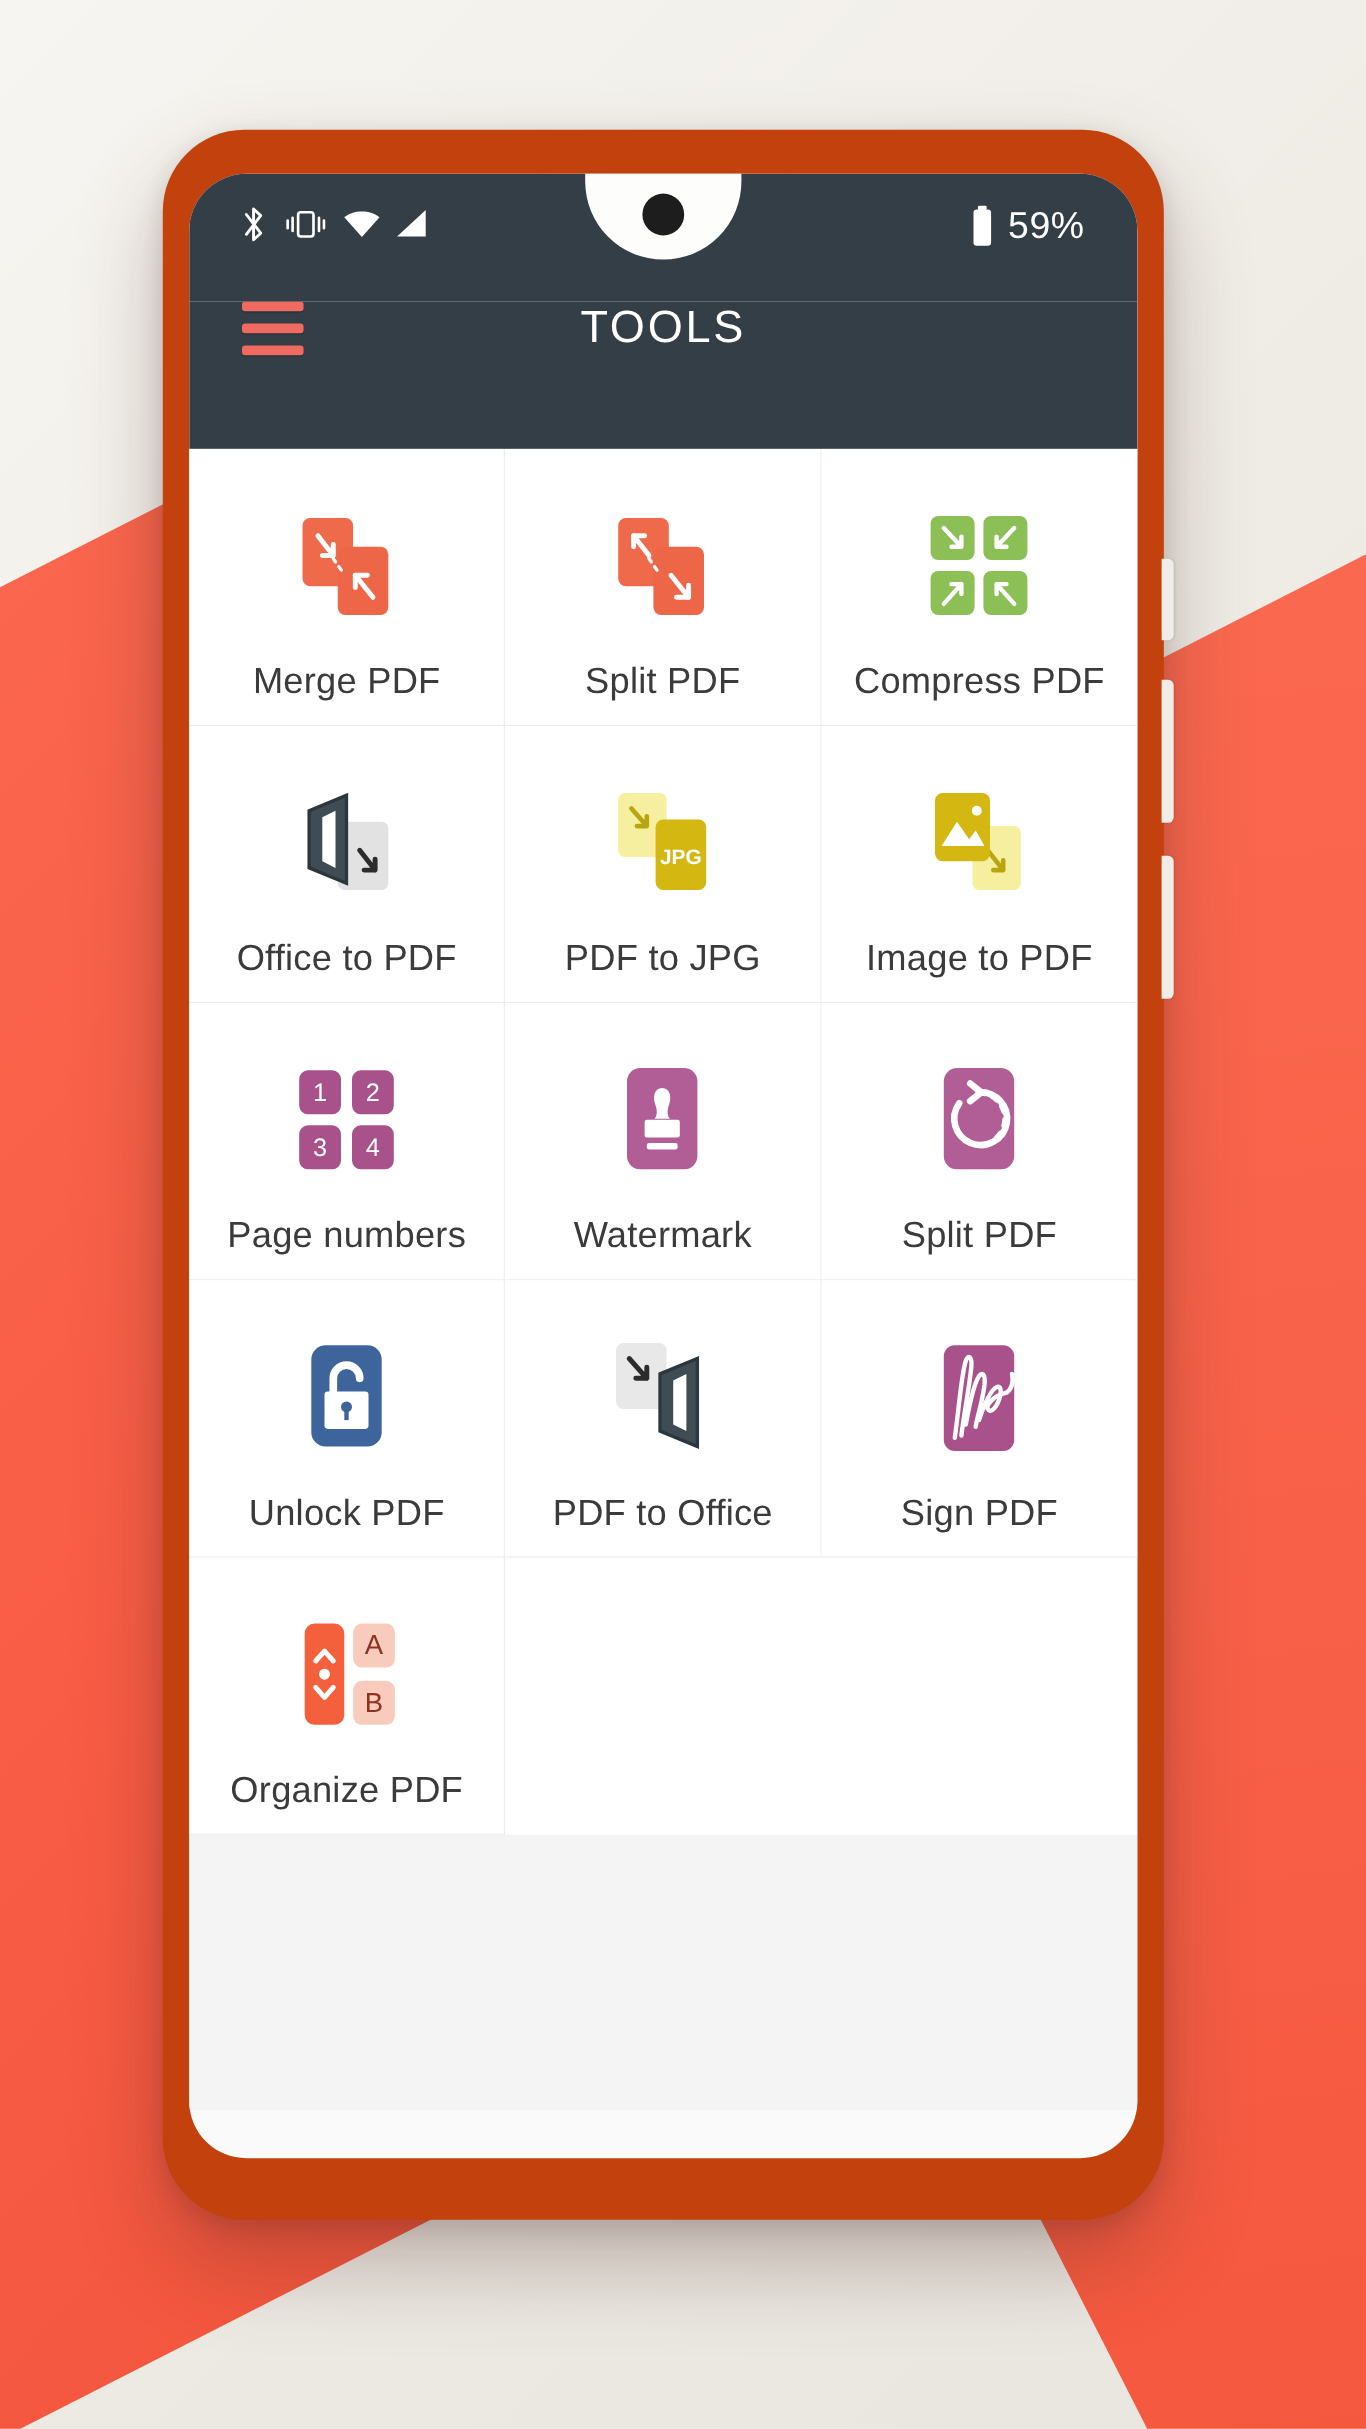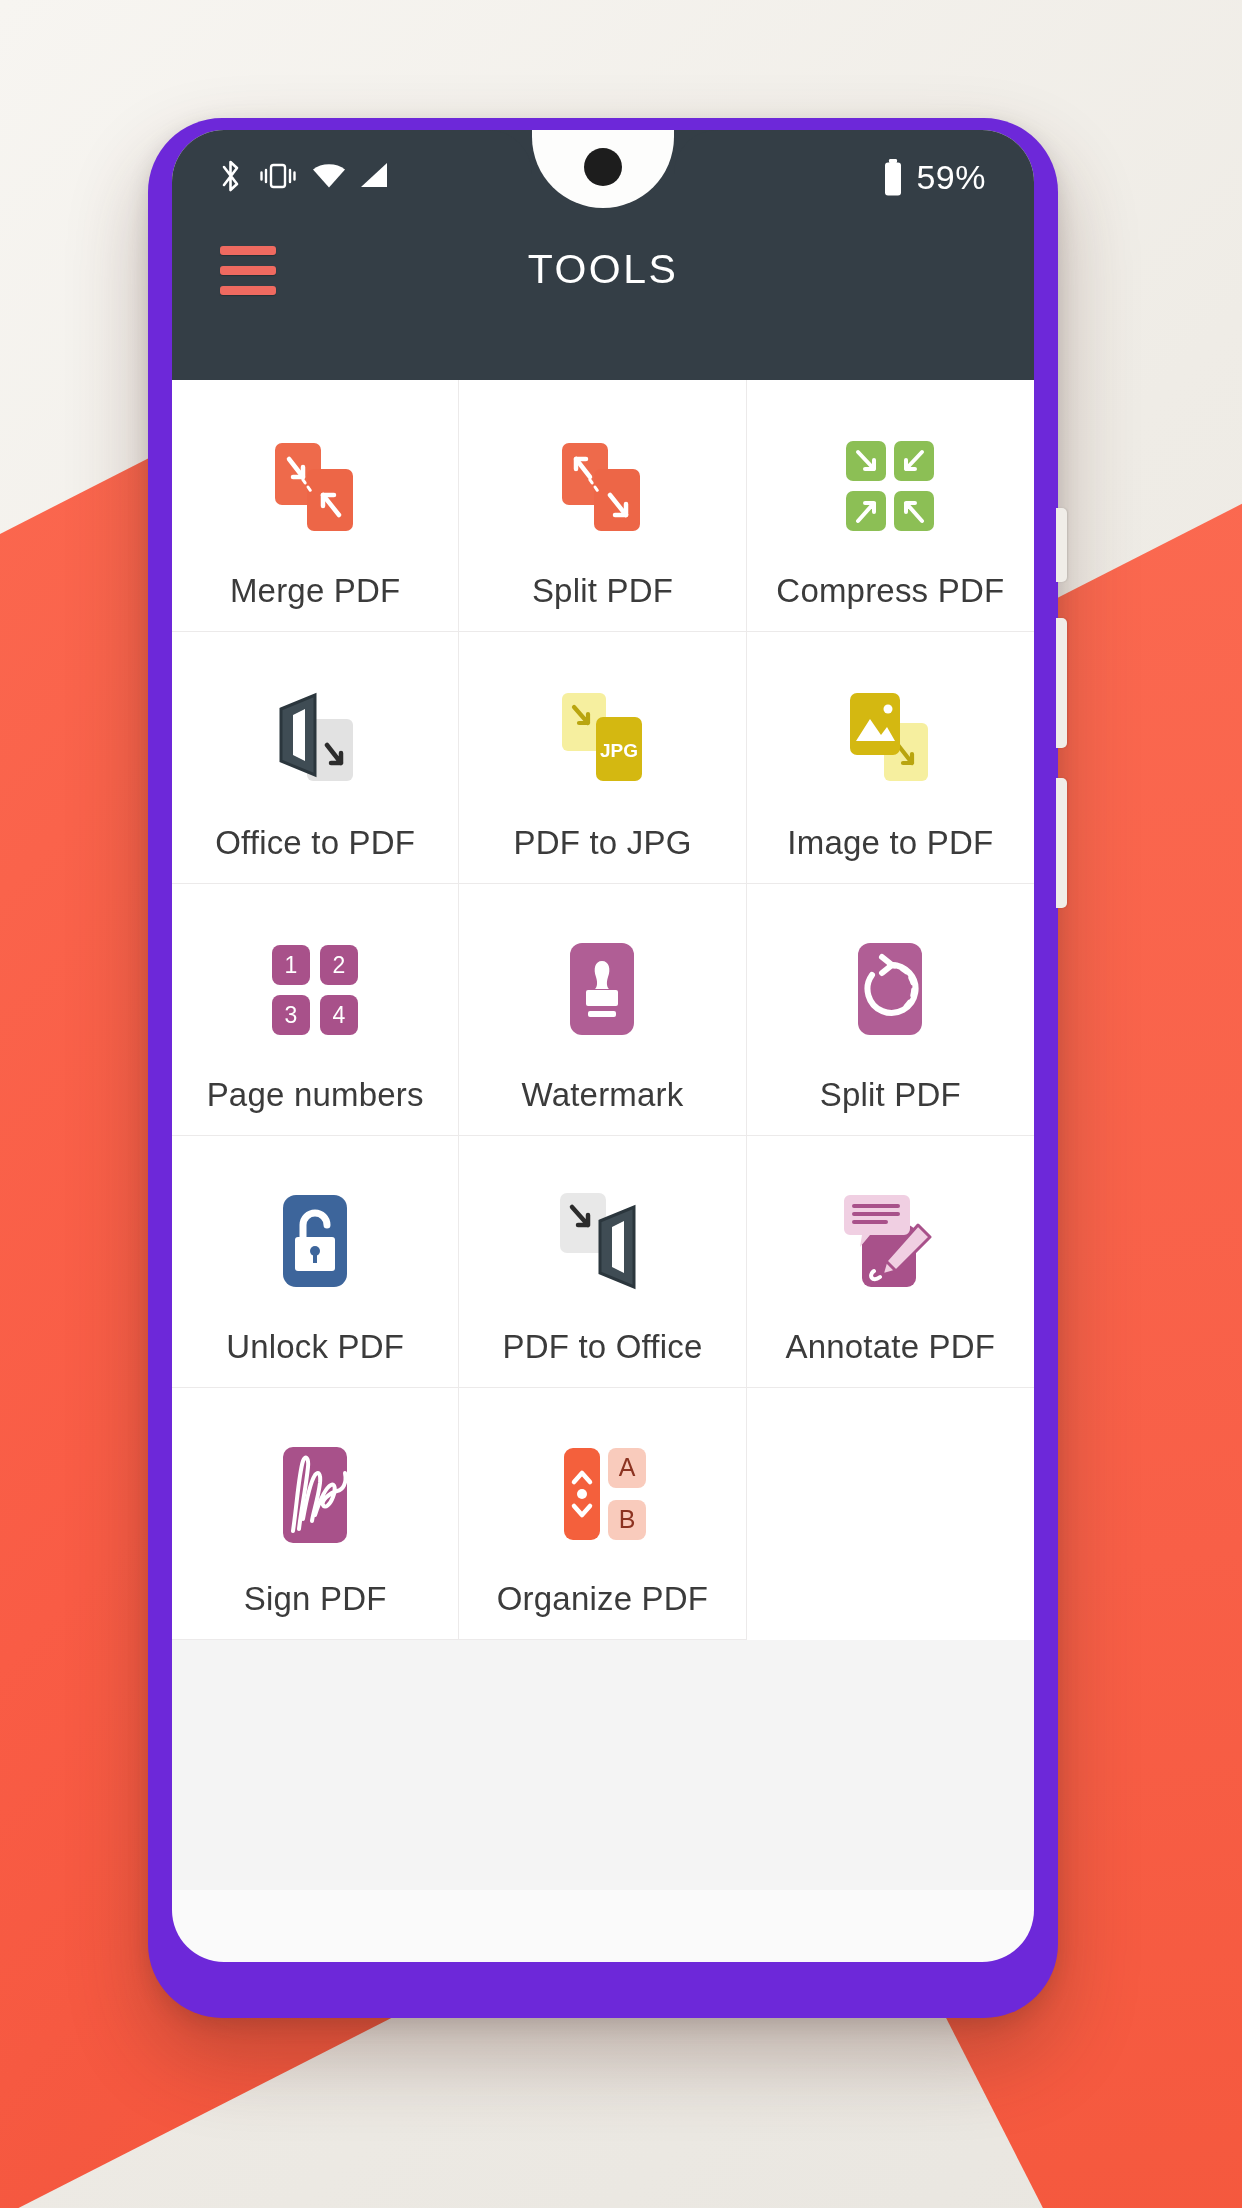--- a/index.html
+++ b/index.html
@@ -29,24 +29,24 @@
     background: linear-gradient(200deg,#fb6a51 0%,#f85f47 60%,#f4573c 100%);
     transform: rotate(-27deg);
     transform-origin: 100% 0;
   }
 
   
   #phone {
     position: absolute;
     left: 148px; top: 118px;
     width: 910px; height: 1900px;
-    background: #6d28d9;
+    background: #c2410c;
     border-radius: 74px;
     box-shadow: 0 40px 80px rgba(80,40,30,.30), 0 6px 22px rgba(0,0,0,.12);
-    padding: 12px 24px 56px 24px;
+    padding: 40px 24px 56px 24px;
   }
   .side-btn {
     position: absolute; right: -9px;
     width: 11px; background: #f0ede8;
     border-radius: 0 5px 5px 0;
     box-shadow: 1px 0 2px rgba(0,0,0,.10);
   }
   .side-btn.b1 { top: 390px; height: 74px; }
   .side-btn.b2 { top: 500px; height: 130px; }
   .side-btn.b3 { top: 660px; height: 130px; }
@@ -364,33 +364,20 @@
             <path d="M26 20 L42 38 M42 38 L42 28 M42 38 L32 38" stroke="#2c2c2c" stroke-width="4.5" stroke-linecap="round" fill="none"></path>
             <path d="M54 34 L88 20 L88 100 L54 86 Z" fill="#3f4c54"></path>
             <path d="M54 34 L88 20 L88 100 L54 86 Z" fill="none" stroke="#2b363d" stroke-width="3"></path>
             <path d="M66 40 L66 80 L78 86 L78 34 Z" fill="#ffffff"></path>
           </svg>
         </div>
         <div class="label">PDF to Office</div>
       </div>
 
 
-      <div class="cell">
-        <div class="icon-wrap">
-          <svg width="112" height="112" viewBox="0 0 112 112">
-            <rect x="28" y="38" width="54" height="62" rx="9" fill="#a8518a"></rect>
-            <path d="M16 8 H70 A6 6 0 0 1 76 14 V42 A6 6 0 0 1 70 48 H36 L26 60 L28 48 H16 A6 6 0 0 1 10 42 V14 A6 6 0 0 1 16 8 Z" fill="#f0cfe2"></path>
-            <path d="M20 19 H64 M20 27 H64 M20 35 H52" stroke="#a8518a" stroke-width="4" stroke-linecap="round"></path>
-            <path d="M84 38 L96 50 L62 84 L48 88 L52 74 Z" fill="#f0cfe2" stroke="#a8518a" stroke-width="3" stroke-linejoin="round"></path>
-            <path d="M52 74 L62 84" stroke="#a8518a" stroke-width="3"></path>
-            <path d="M46 90 C38 96 34 88 40 84" fill="none" stroke="#ffffff" stroke-width="4" stroke-linecap="round"></path>
-          </svg>
-        </div>
-        <div class="label">Annotate PDF</div>
-      </div>
 
       <div class="cell">
         <div class="icon-wrap">
           <svg width="104" height="104" viewBox="0 0 104 104">
             <path d="M20 14 A10 10 0 0 1 30 4 H74 A10 10 0 0 1 84 14 V90 A10 10 0 0 1 74 100 H30 A10 10 0 0 1 20 90 Z" fill="#a8518a"></path>
             <path d="M30 88 C34 60 36 30 40 18 C42 12 46 14 45 24 C43 44 38 68 36 86" fill="none" stroke="#ffffff" stroke-width="4" stroke-linecap="round"></path>
             <path d="M40 76 C44 54 48 38 52 32 C55 28 58 30 57 40 C55 56 50 70 49 78" fill="none" stroke="#ffffff" stroke-width="4" stroke-linecap="round"></path>
             <path d="M52 72 C58 54 64 44 68 42 C72 40 73 46 70 54 C67 62 62 66 60 62 C58 58 66 50 74 48 C80 47 84 40 82 30" fill="none" stroke="#ffffff" stroke-width="4" stroke-linecap="round"></path>
           </svg>
         </div>

